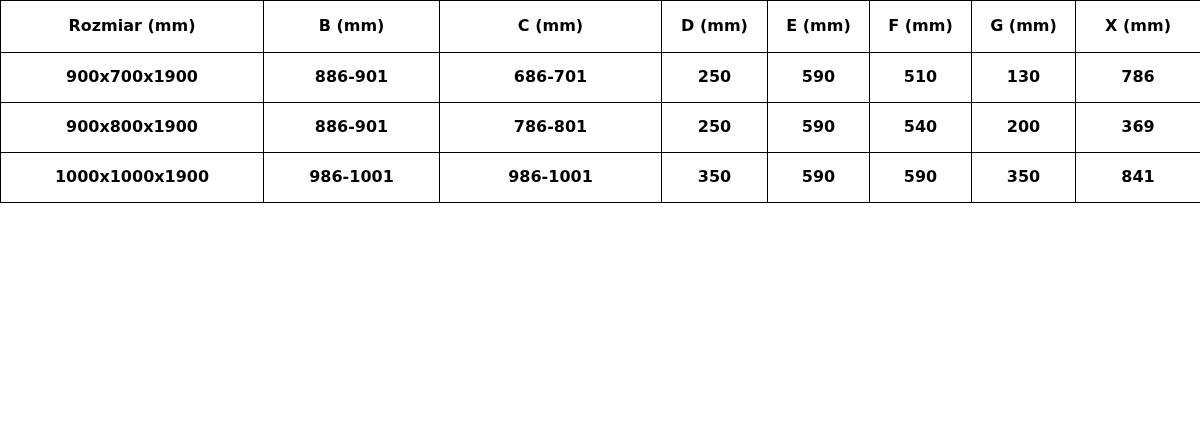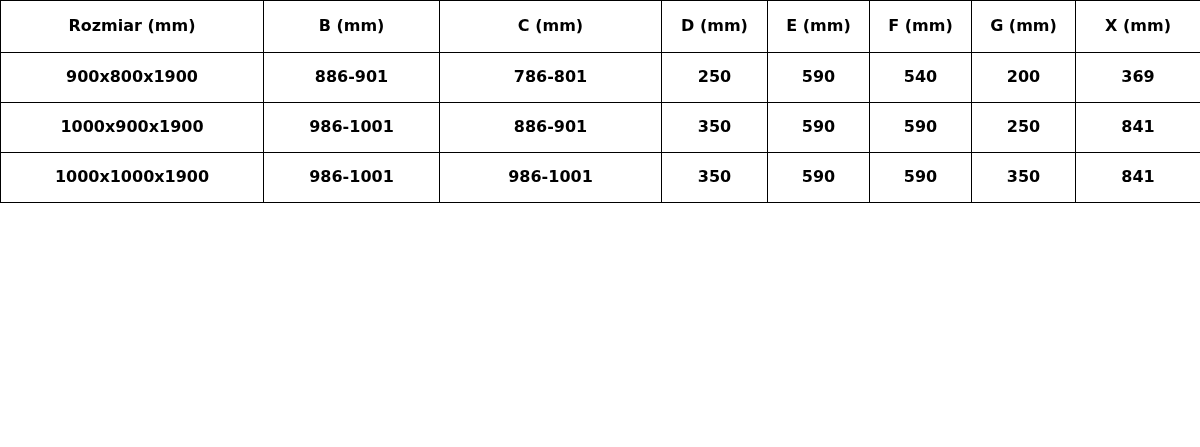--- a/index.html
+++ b/index.html
@@ -73,38 +73,38 @@
         <th>C (mm)</th>
         <th>D (mm)</th>
         <th>E (mm)</th>
         <th>F (mm)</th>
         <th>G (mm)</th>
         <th>X (mm)</th>
       </tr>
     </thead>
     <tbody>
       <tr>
+        <td>900x700x1900</td>
+        <td>886-901</td>
+        <td>686-701</td>
+        <td>250</td>
+        <td>590</td>
+        <td>510</td>
+        <td>130</td>
+        <td>786</td>
+      </tr>
+      <tr>
         <td>900x800x1900</td>
         <td>886-901</td>
         <td>786-801</td>
         <td>250</td>
         <td>590</td>
         <td>540</td>
         <td>200</td>
         <td>369</td>
-      </tr>
-      <tr>
-        <td>1000x900x1900</td>
-        <td>986-1001</td>
-        <td>886-901</td>
-        <td>350</td>
-        <td>590</td>
-        <td>590</td>
-        <td>250</td>
-        <td>841</td>
       </tr>
       <tr>
         <td>1000x1000x1900</td>
         <td>986-1001</td>
         <td>986-1001</td>
         <td>350</td>
         <td>590</td>
         <td>590</td>
         <td>350</td>
         <td>841</td>

